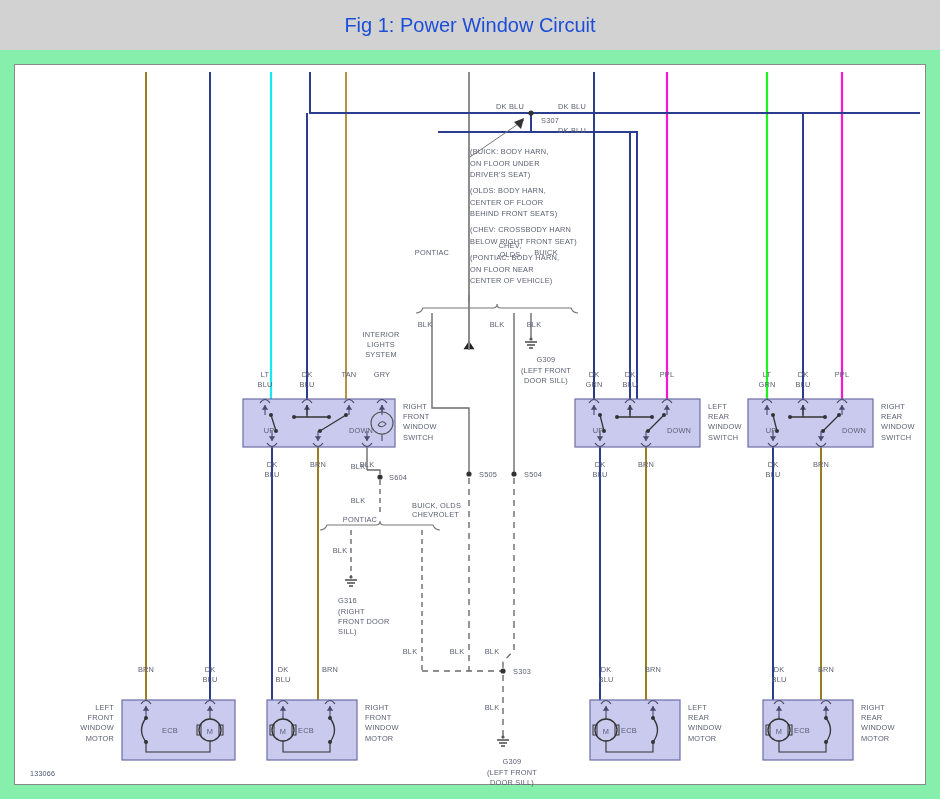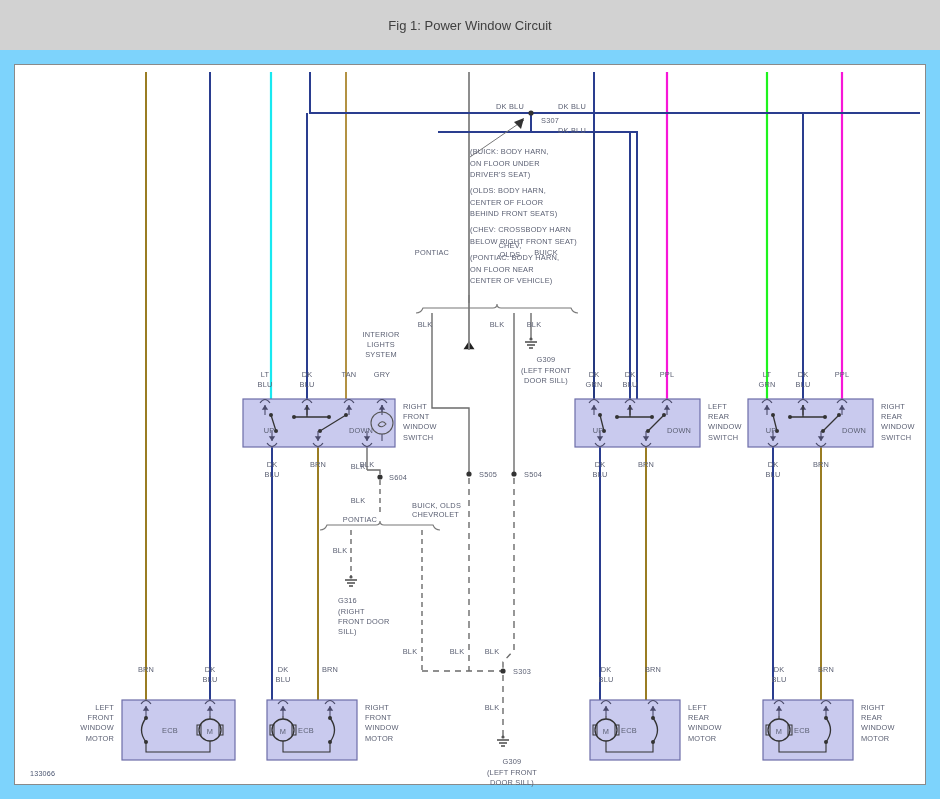--- a/index.html
+++ b/index.html
@@ -10,27 +10,27 @@
     font-family: "Liberation Sans", sans-serif;
     overflow: hidden;
     position: relative;
   }
   #header {
     width: 940px; height: 50px;
     background: #d2d2d2;
     display: flex; align-items: center; justify-content: center;
   }
   #header-title {
-    font-size: 13px; color: #404040;
+    font-size: 20px; color: #1d4ed8;
     font-family: "Liberation Sans", sans-serif;
   }
   #canvas-wrap {
     position: absolute; left: 0; top: 50px;
     width: 940px; height: 749px;
-    background: #7dd3fc;
+    background: #86efac;
   }
   #diagram { position:absolute; left:0; top:0; }
   .svg-text {
     font-family: "Liberation Sans", sans-serif;
     font-size: 7.4px;
     fill: #5a5f72;
     letter-spacing: 0.2px;
   }
   .svg-text.idnum { font-size: 7.2px; fill: #4a5570; }
 </style>

